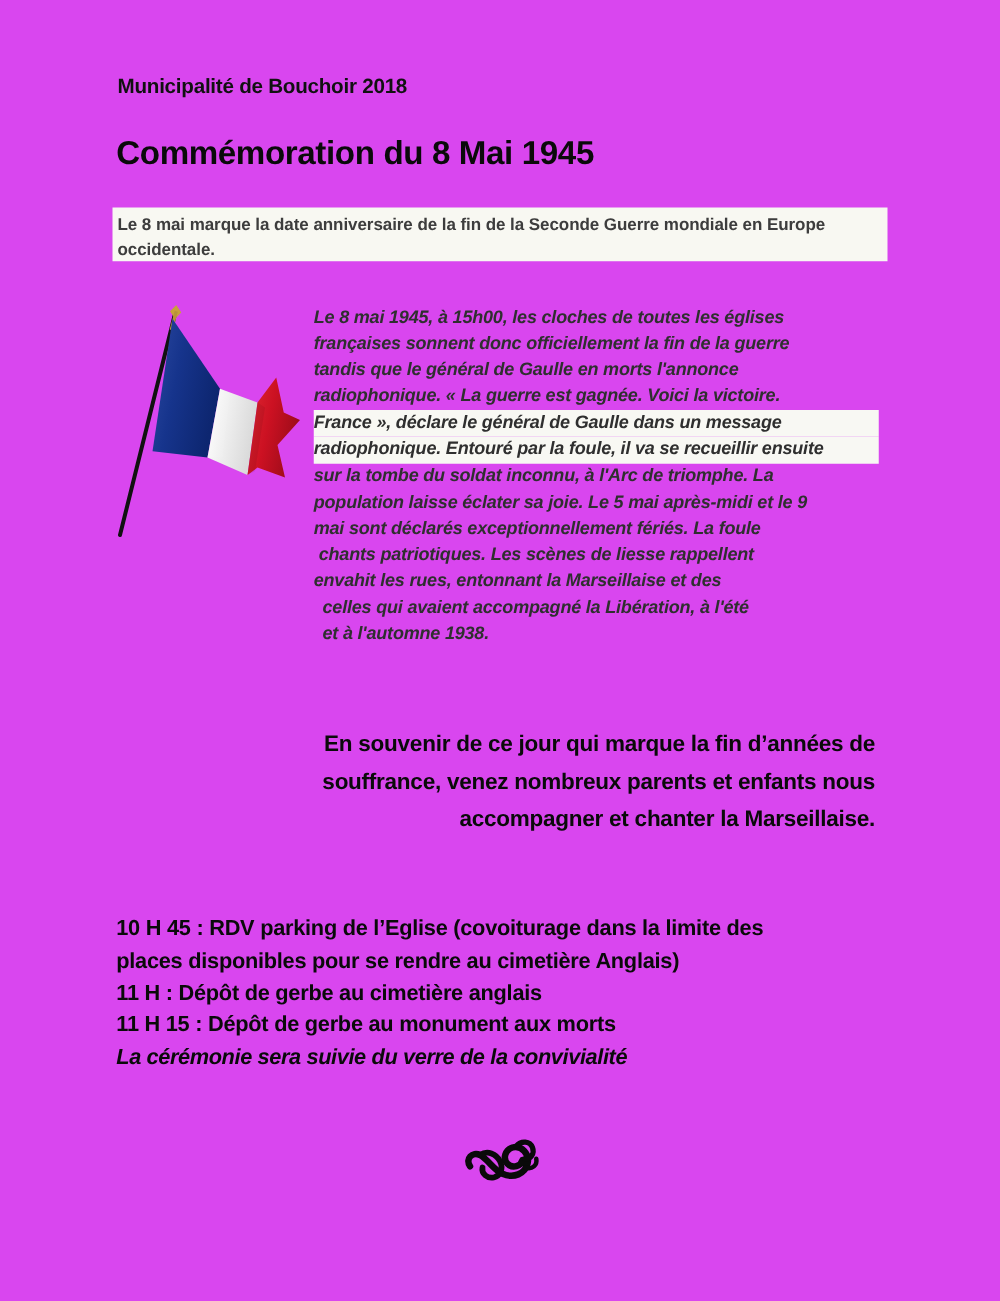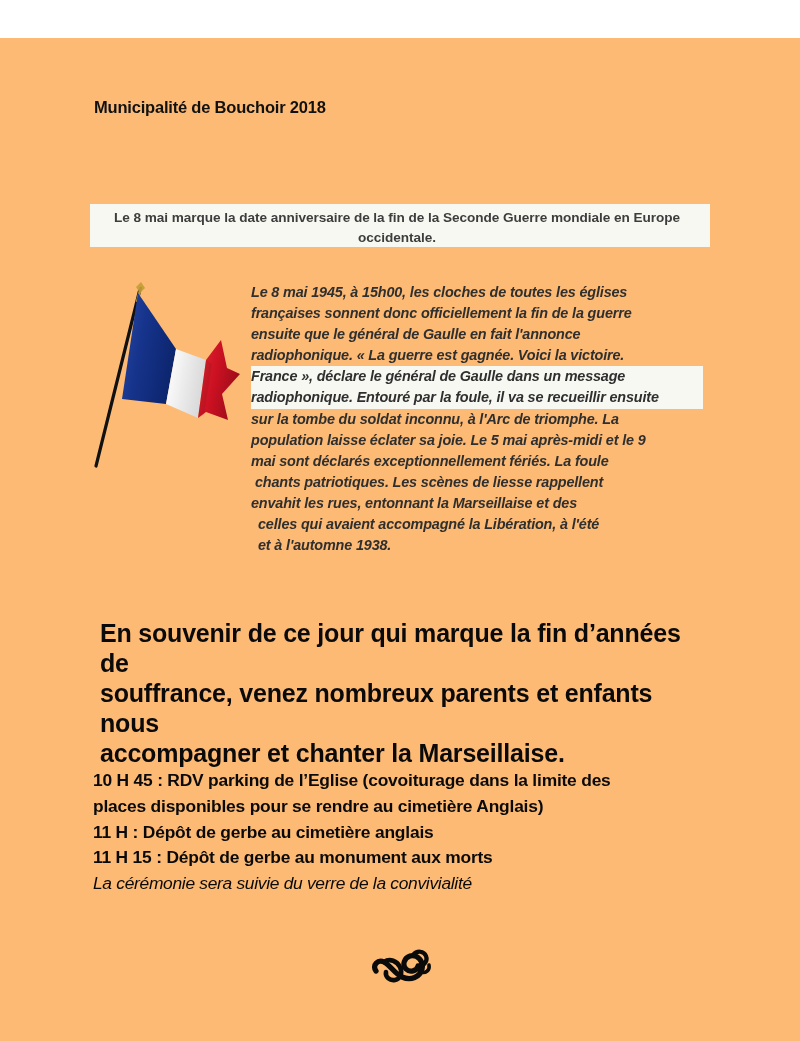--- a/index.html
+++ b/index.html
@@ -12,22 +12,21 @@
     height: 1041px;
     position: relative;
     font-family: "Liberation Sans", sans-serif;
     color: #000000;
     overflow: hidden;
   }
 
   .page {
     position: absolute;
     inset: 0;
-    background: #fdba74;
-    margin-top: 38px;
+    background: #d946ef;
   }
 
   
   .org-line {
     position: absolute;
     left: 94px;
     top: 60px;
     font-size: 16.5px;
     font-weight: bold;
     letter-spacing: -0.2px;
@@ -58,21 +57,20 @@
   .subtitle-text {
     position: absolute;
     left: 94px;
     top: 170px;
     width: 606px;
     font-size: 13.6px;
     font-weight: bold;
     line-height: 19.5px;
     color: #3d3d3d;
     letter-spacing: -0.05px;
-    text-align: center;
   }
 
   
   .flag-figure {
     position: absolute;
     left: 88px;
     top: 238px;
     width: 160px;
     height: 195px;
   }
@@ -95,22 +93,22 @@
   .narrative .ln.tint { background: #f8f8f3; }
   .narrative .ln.i1 { padding-left: 4px; }
   .narrative .ln.i2 { padding-left: 7px; }
 
   
   .invitation {
     position: absolute;
     left: 100px;
     top: 580px;
     width: 600px;
-    text-align: left;
-    font-size: 25px;
+    text-align: right;
+    font-size: 18px;
     font-weight: bold;
     line-height: 30px;
     color: #0a0a0a;
     letter-spacing: -0.2px;
   }
   .invitation .ln { display: block; }
 
   
   .schedule {
     position: absolute;
@@ -120,21 +118,21 @@
     font-size: 17.4px;
     line-height: 25.8px;
     color: #0a0a0a;
     letter-spacing: -0.2px;
   }
   .schedule .row { display: block; }
   .schedule .b { font-weight: bold; }
   .schedule .r { font-weight: bold; }
   .schedule .closing {
     display: block;
-    font-weight: normal;
+    font-weight: bold;
     font-style: italic;
     letter-spacing: -0.3px;
   }
 
   
   .ornament {
     position: absolute;
     left: 370px;
     top: 903px;
     width: 66px;
@@ -142,20 +140,21 @@
   }
   .ornament svg { display: block; width: 100%; height: 100%; }
 </style>
 </head>
 <body>
 
 <div class="page">
 
   <div class="org-line">Municipalité de Bouchoir 2018</div>
 
+  <div class="doc-title">Commémoration du 8 Mai 1945</div>
 
   <div class="subtitle-band"></div>
   <div class="subtitle-text">
     <span>Le 8 mai marque la date anniversaire de la fin de la Seconde Guerre mondiale en</span>
     <span>Europe occidentale.</span>
   </div>
 
   <div class="flag-figure">
     <svg class="flag-svg" viewBox="0 0 160 195" xmlns="http://www.w3.org/2000/svg">
       <defs>
@@ -188,21 +187,21 @@
       <path d="M118 84 L133 64 L139 92 L152 98 L134 118 L140 144 L118 136 L110 142 Z" fill="url(#gred)"></path>
 
       <path d="M88 73 L96 77 L90 128 L78 128 Z" fill="#ffffff" opacity="0.10"></path>
       <path d="M118 84 L124 88 L116 139 L110 142 Z" fill="#000000" opacity="0.07"></path>
     </svg>
   </div>
 
   <div class="narrative">
     <span class="ln">Le 8 mai 1945, à 15h00, les cloches de toutes les églises</span>
     <span class="ln">françaises sonnent donc officiellement la fin de la guerre</span>
-    <span class="ln">ensuite que le général de Gaulle en fait l'annonce</span>
+    <span class="ln">tandis que le général de Gaulle en morts l'annonce</span>
     <span class="ln">radiophonique. « La guerre est gagnée. Voici la victoire.</span>
     <span class="ln tint">France », déclare le général de Gaulle dans un message</span>
     <span class="ln tint">radiophonique. Entouré par la foule, il va se recueillir ensuite</span>
     <span class="ln">sur la tombe du soldat inconnu, à l'Arc de triomphe. La</span>
     <span class="ln">population laisse éclater sa joie. Le 5 mai après-midi et le 9</span>
     <span class="ln">mai sont déclarés exceptionnellement fériés. La foule</span>
     <span class="ln i1">chants patriotiques. Les scènes de liesse rappellent</span>
     <span class="ln">envahit les rues, entonnant la Marseillaise et des</span>
     <span class="ln i2">celles qui avaient accompagné la Libération, à l'été</span>
     <span class="ln i2">et à  l'automne 1938.</span>

